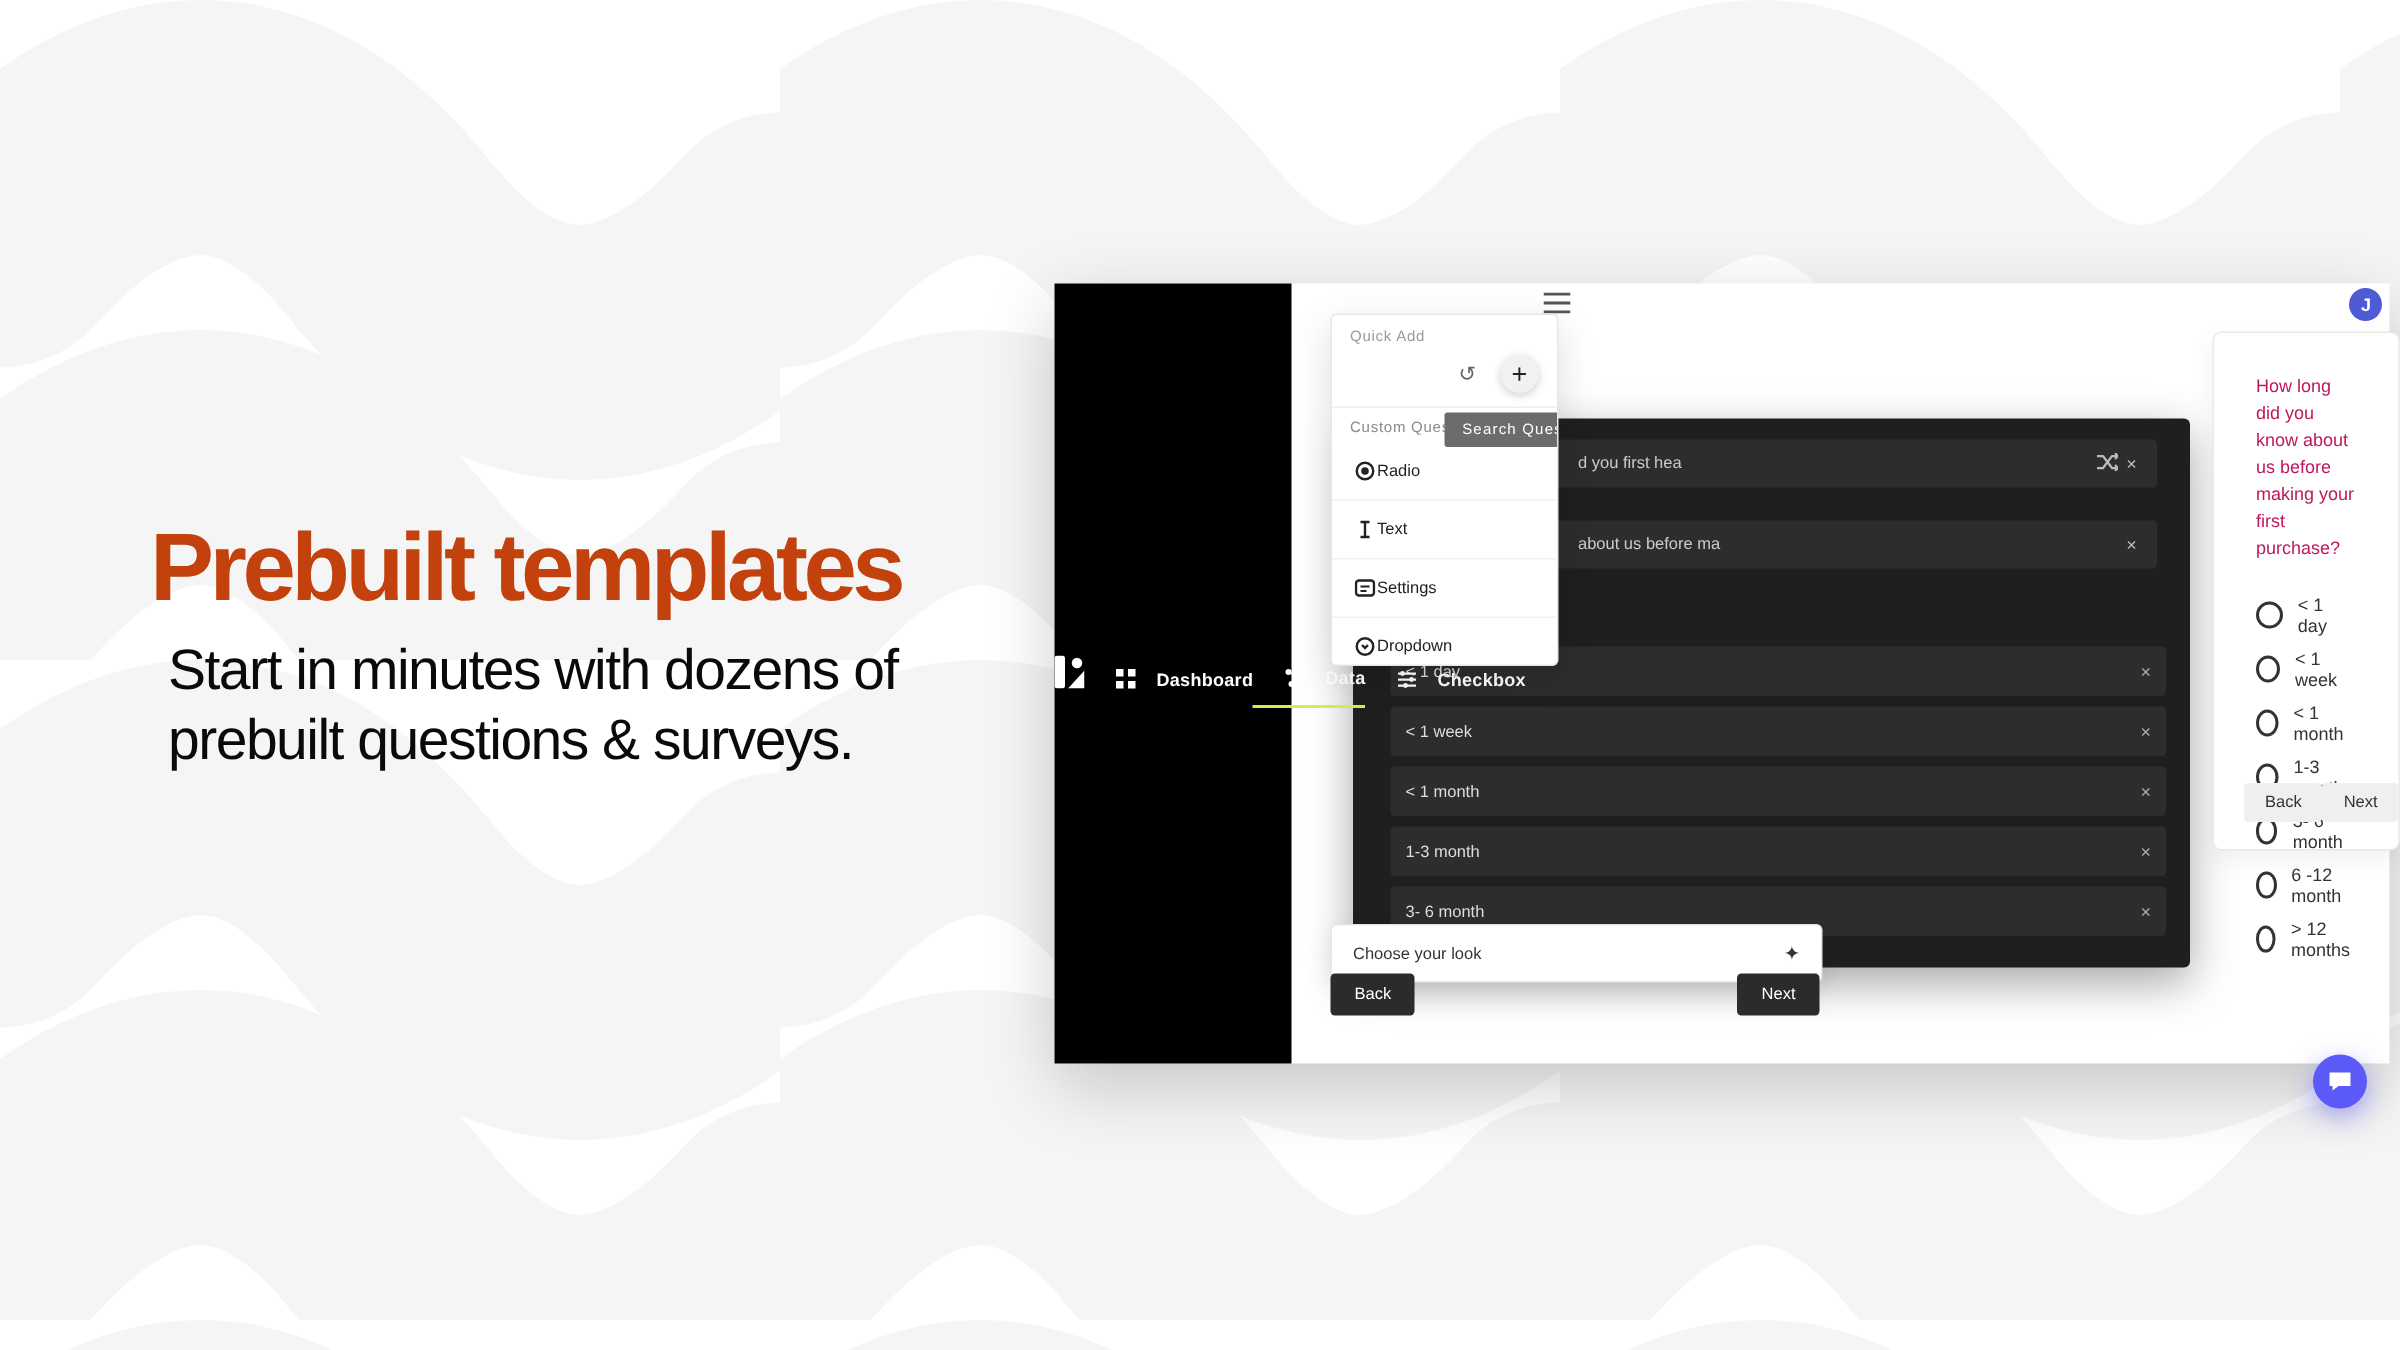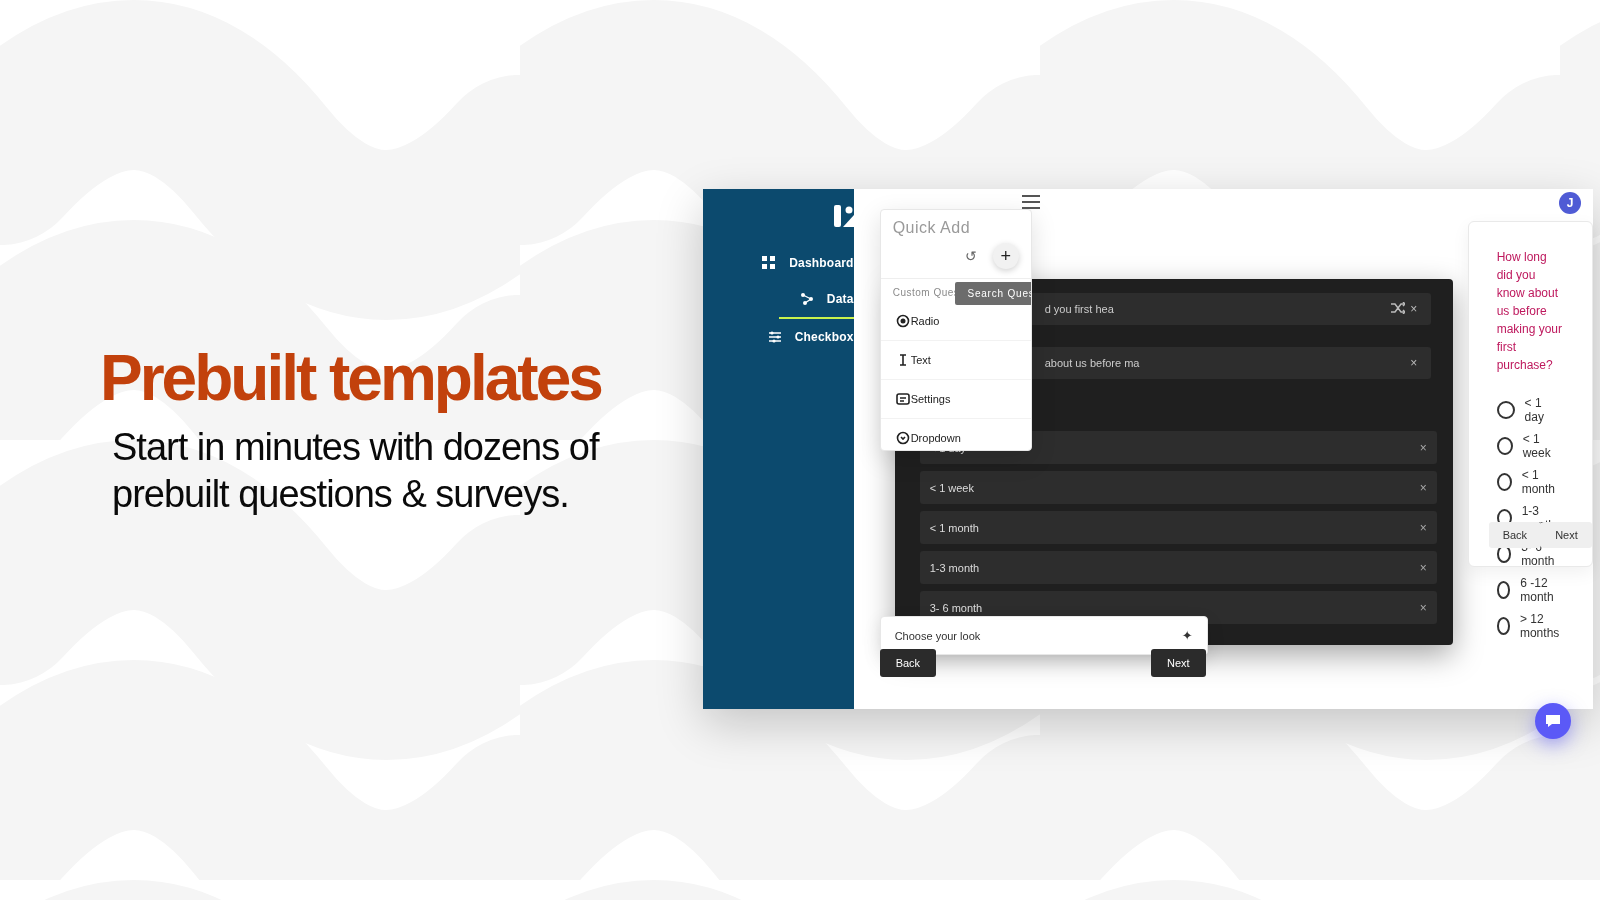--- a/index.html
+++ b/index.html
@@ -4,31 +4,31 @@
 <style>
   html,body{margin:0;padding:0;width:1600px;height:900px;overflow:hidden;font-family:-apple-system,BlinkMacSystemFont,"Segoe UI",Helvetica,Arial,sans-serif;background:#fff;color:#111}
   
   .bg{position:absolute;inset:0;z-index:0;overflow:hidden}
   .bg svg{position:absolute;inset:0}
   .left-copy{position:absolute;left:100px;top:345px;z-index:3}
   .left-copy h1{font-size:64px;font-weight:600;letter-spacing:-3px;margin:0 0 8px 0;line-height:1.05;color:#c2410c}
   .left-copy p{font-size:38px;font-weight:500;letter-spacing:-1px;margin:12px;line-height:1.22;color:#0a0a0a}
   
   .app{position:absolute;left:703px;top:189px;width:890px;height:520px;background:#fff;box-shadow:0 15px 45px rgba(0,0,0,.2);z-index:2;display:flex}
-  .sidebar{width:158px;background:#0c4a6e;color:#fff;display:flex;flex-direction:column;align-items:flex-end;padding-top:8px}
+  .sidebar{width:158px;background:#000000;color:#fff;display:flex;flex-direction:row;align-items:center;padding-top:8px}
   .logo{display:flex;justify-content:center;padding:8px 0 18px}
   .nav-item{display:flex;align-items:center;gap:12px;padding:10px 0 10px 20px;font-size:12px;font-weight:600;letter-spacing:.2px;cursor:pointer}
   .nav-item.active{border-bottom:2px solid #c9f24d}
   .nav-item .icon{width:16px;height:16px;display:inline-flex;align-items:center;justify-content:center}
   .content{flex:1;display:flex;position:relative}
   .ham{position:absolute;left:168px;top:6px;width:18px;height:14px;cursor:pointer}
   
   .builder{width:338px;margin-left:26px;margin-top:20px;position:relative}
   .panel{background:#fff;border:1px solid #e7e7e7;border-radius:4px;box-shadow:0 8px 26px rgba(0,0,0,.13);overflow:hidden}
-  .quick-add{font-size:16px;letter-spacing:.5px;color:#9a9a9a;padding:9px 12px 6px}
+  .quick-add{font-size:10px;letter-spacing:.5px;color:#9a9a9a;padding:9px 12px 6px}
   .toolbar-row{display:flex;align-items:center;justify-content:flex-end;gap:16px;padding:0 12px 9px;border-bottom:1px solid #eee}
   .circle-btn{width:26px;height:26px;border-radius:50%;background:#f1f1f1;box-shadow:0 2px 6px rgba(0,0,0,.18);display:flex;align-items:center;justify-content:center;font-size:18px;cursor:pointer;color:#222}
   .undo-icon{font-size:14px;color:#666}
   .custom-label{font-size:10px;letter-spacing:.5px;color:#8a8a8a;padding:8px 12px 4px;position:relative}
   .search-pill{position:absolute;right:-75px;top:3px;background:#6c6c6c;color:#fff;font-size:10px;letter-spacing:.8px;padding:6px 12px;border-radius:2px;white-space:nowrap}
   .type-row{display:flex;align-items:center;padding:11px 14px;font-size:11px;color:#222;cursor:pointer}
   .type-row + .type-row{border-top:1px solid #f2f2f2}
   .type-row .ticon{width:16px;height:16px;display:flex;align-items:center;justify-content:center}
   
   .dark-card{position:absolute;left:15px;top:70px;right:-235px;background:#1f1f1f;border-radius:4px;box-shadow:0 10px 30px rgba(0,0,0,.35);z-index:-1;padding:8px 10px 14px;color:#ddd}

